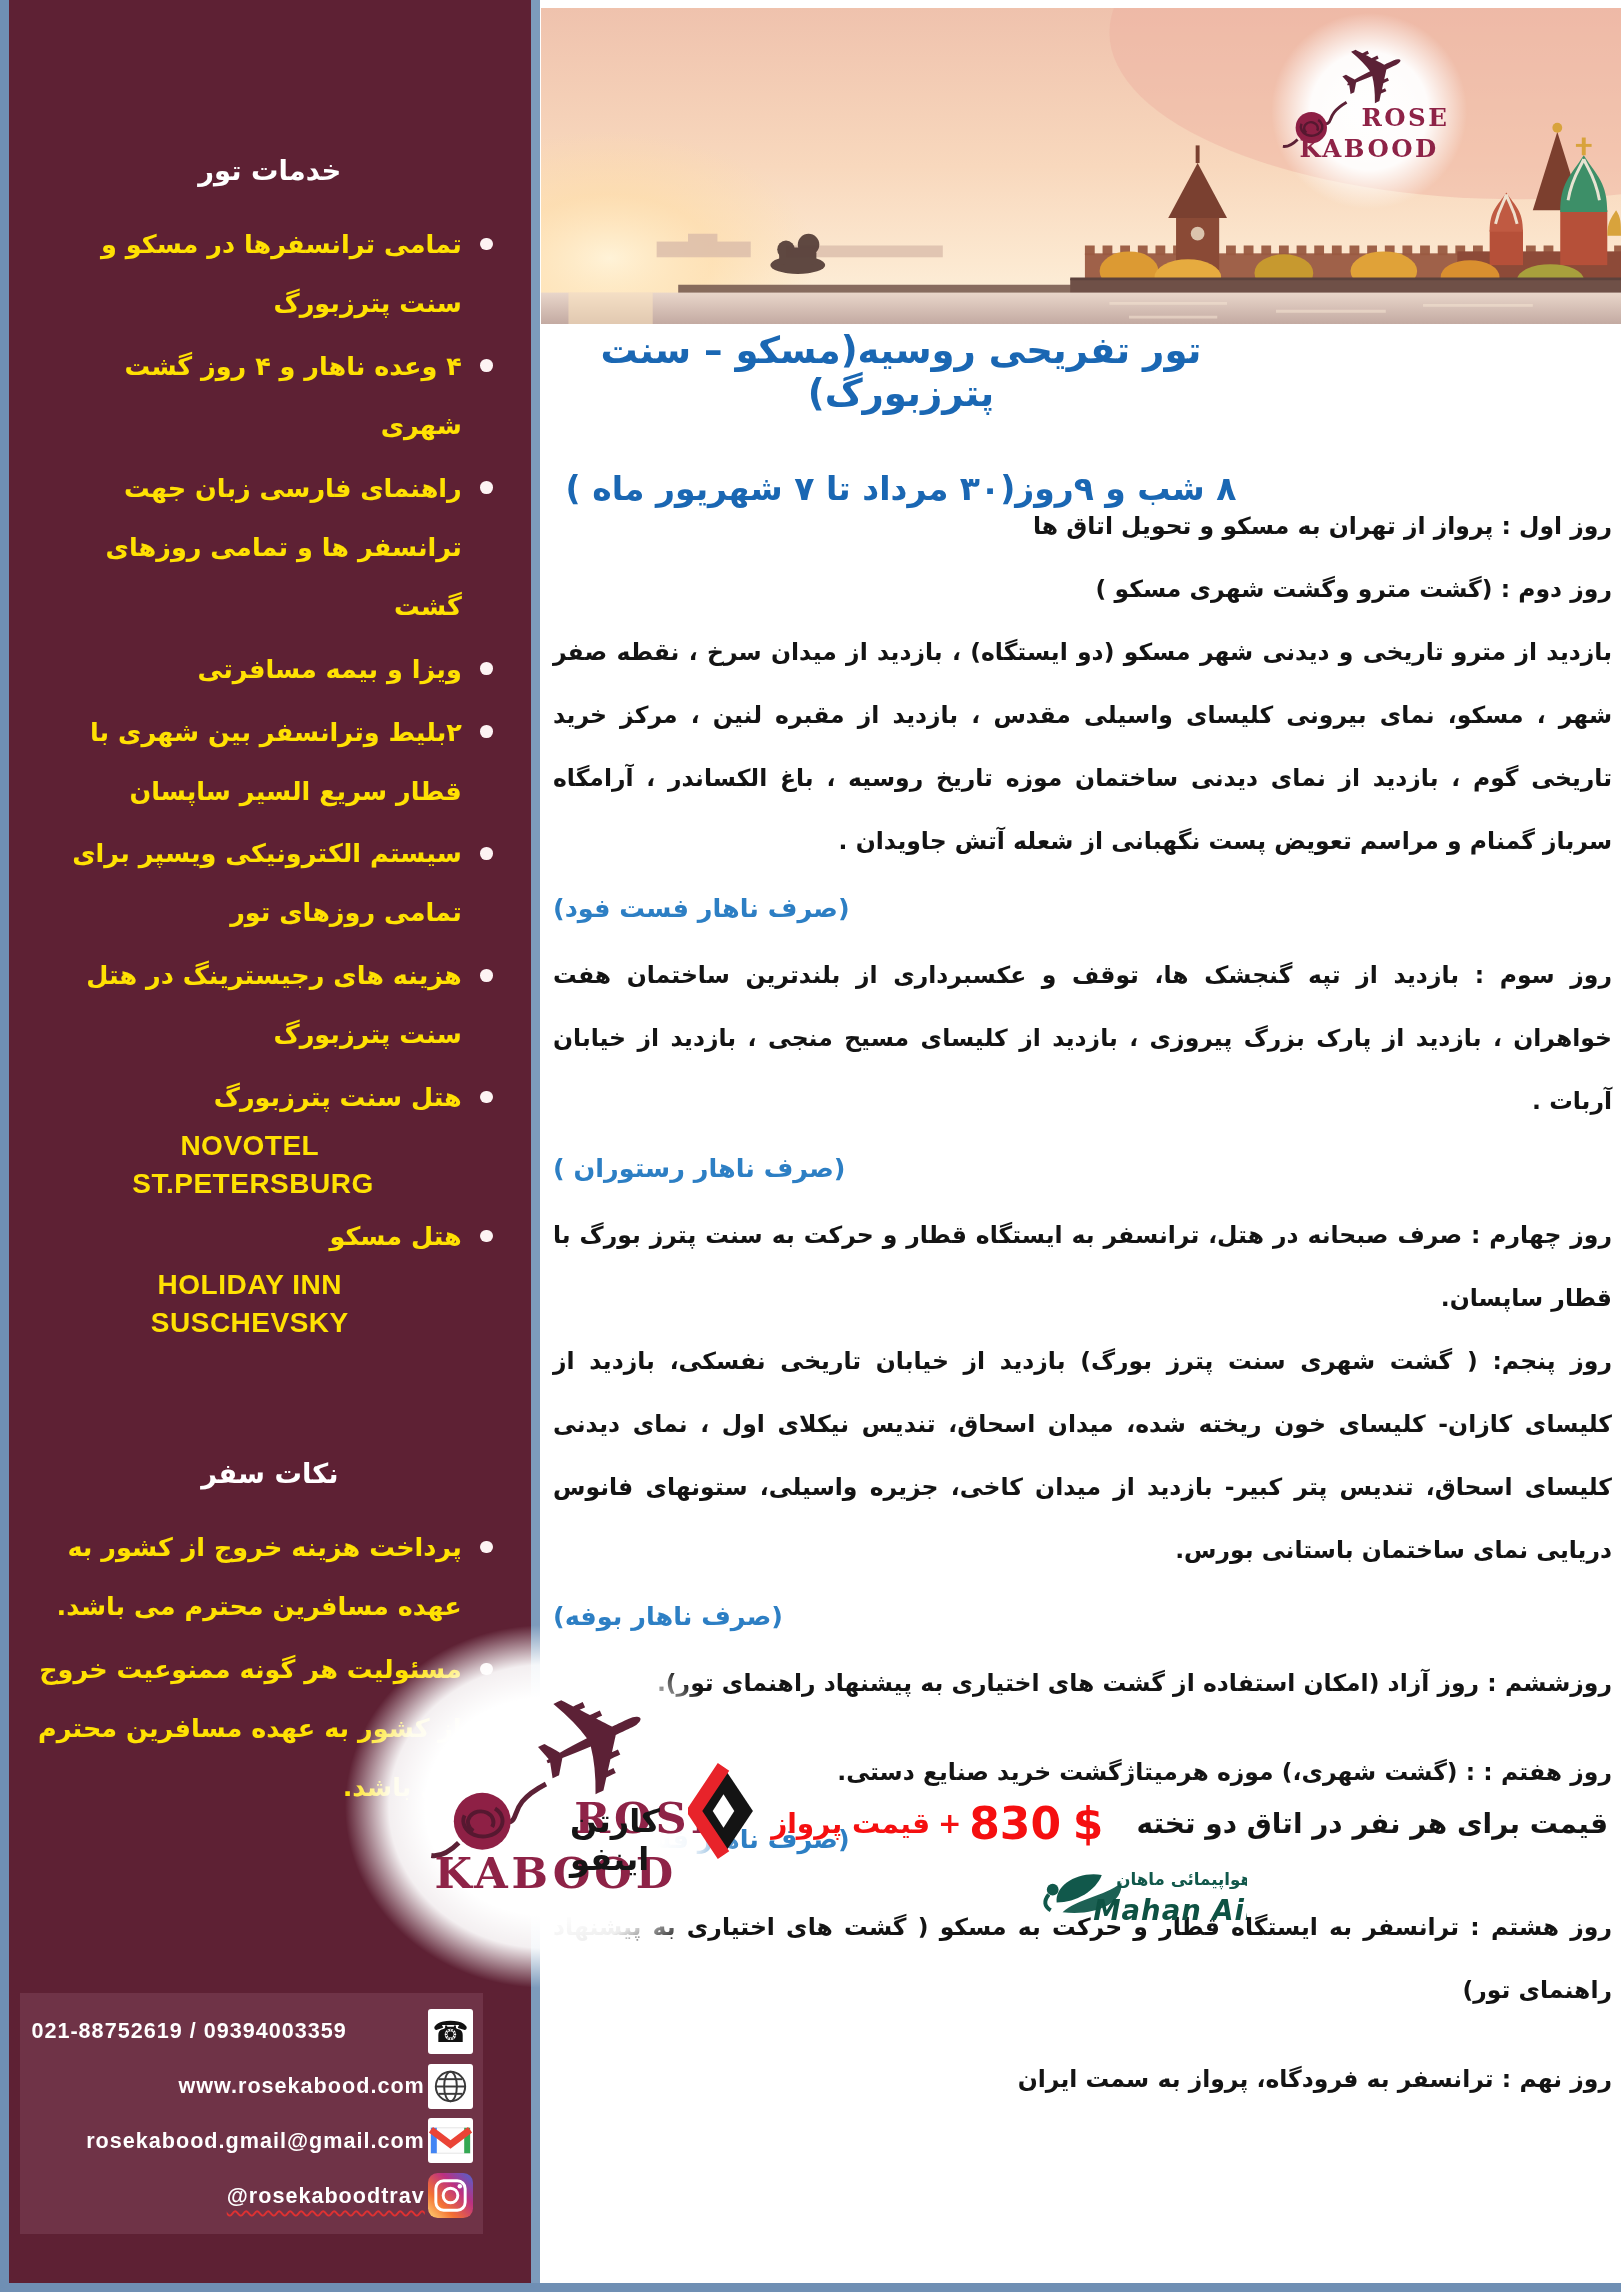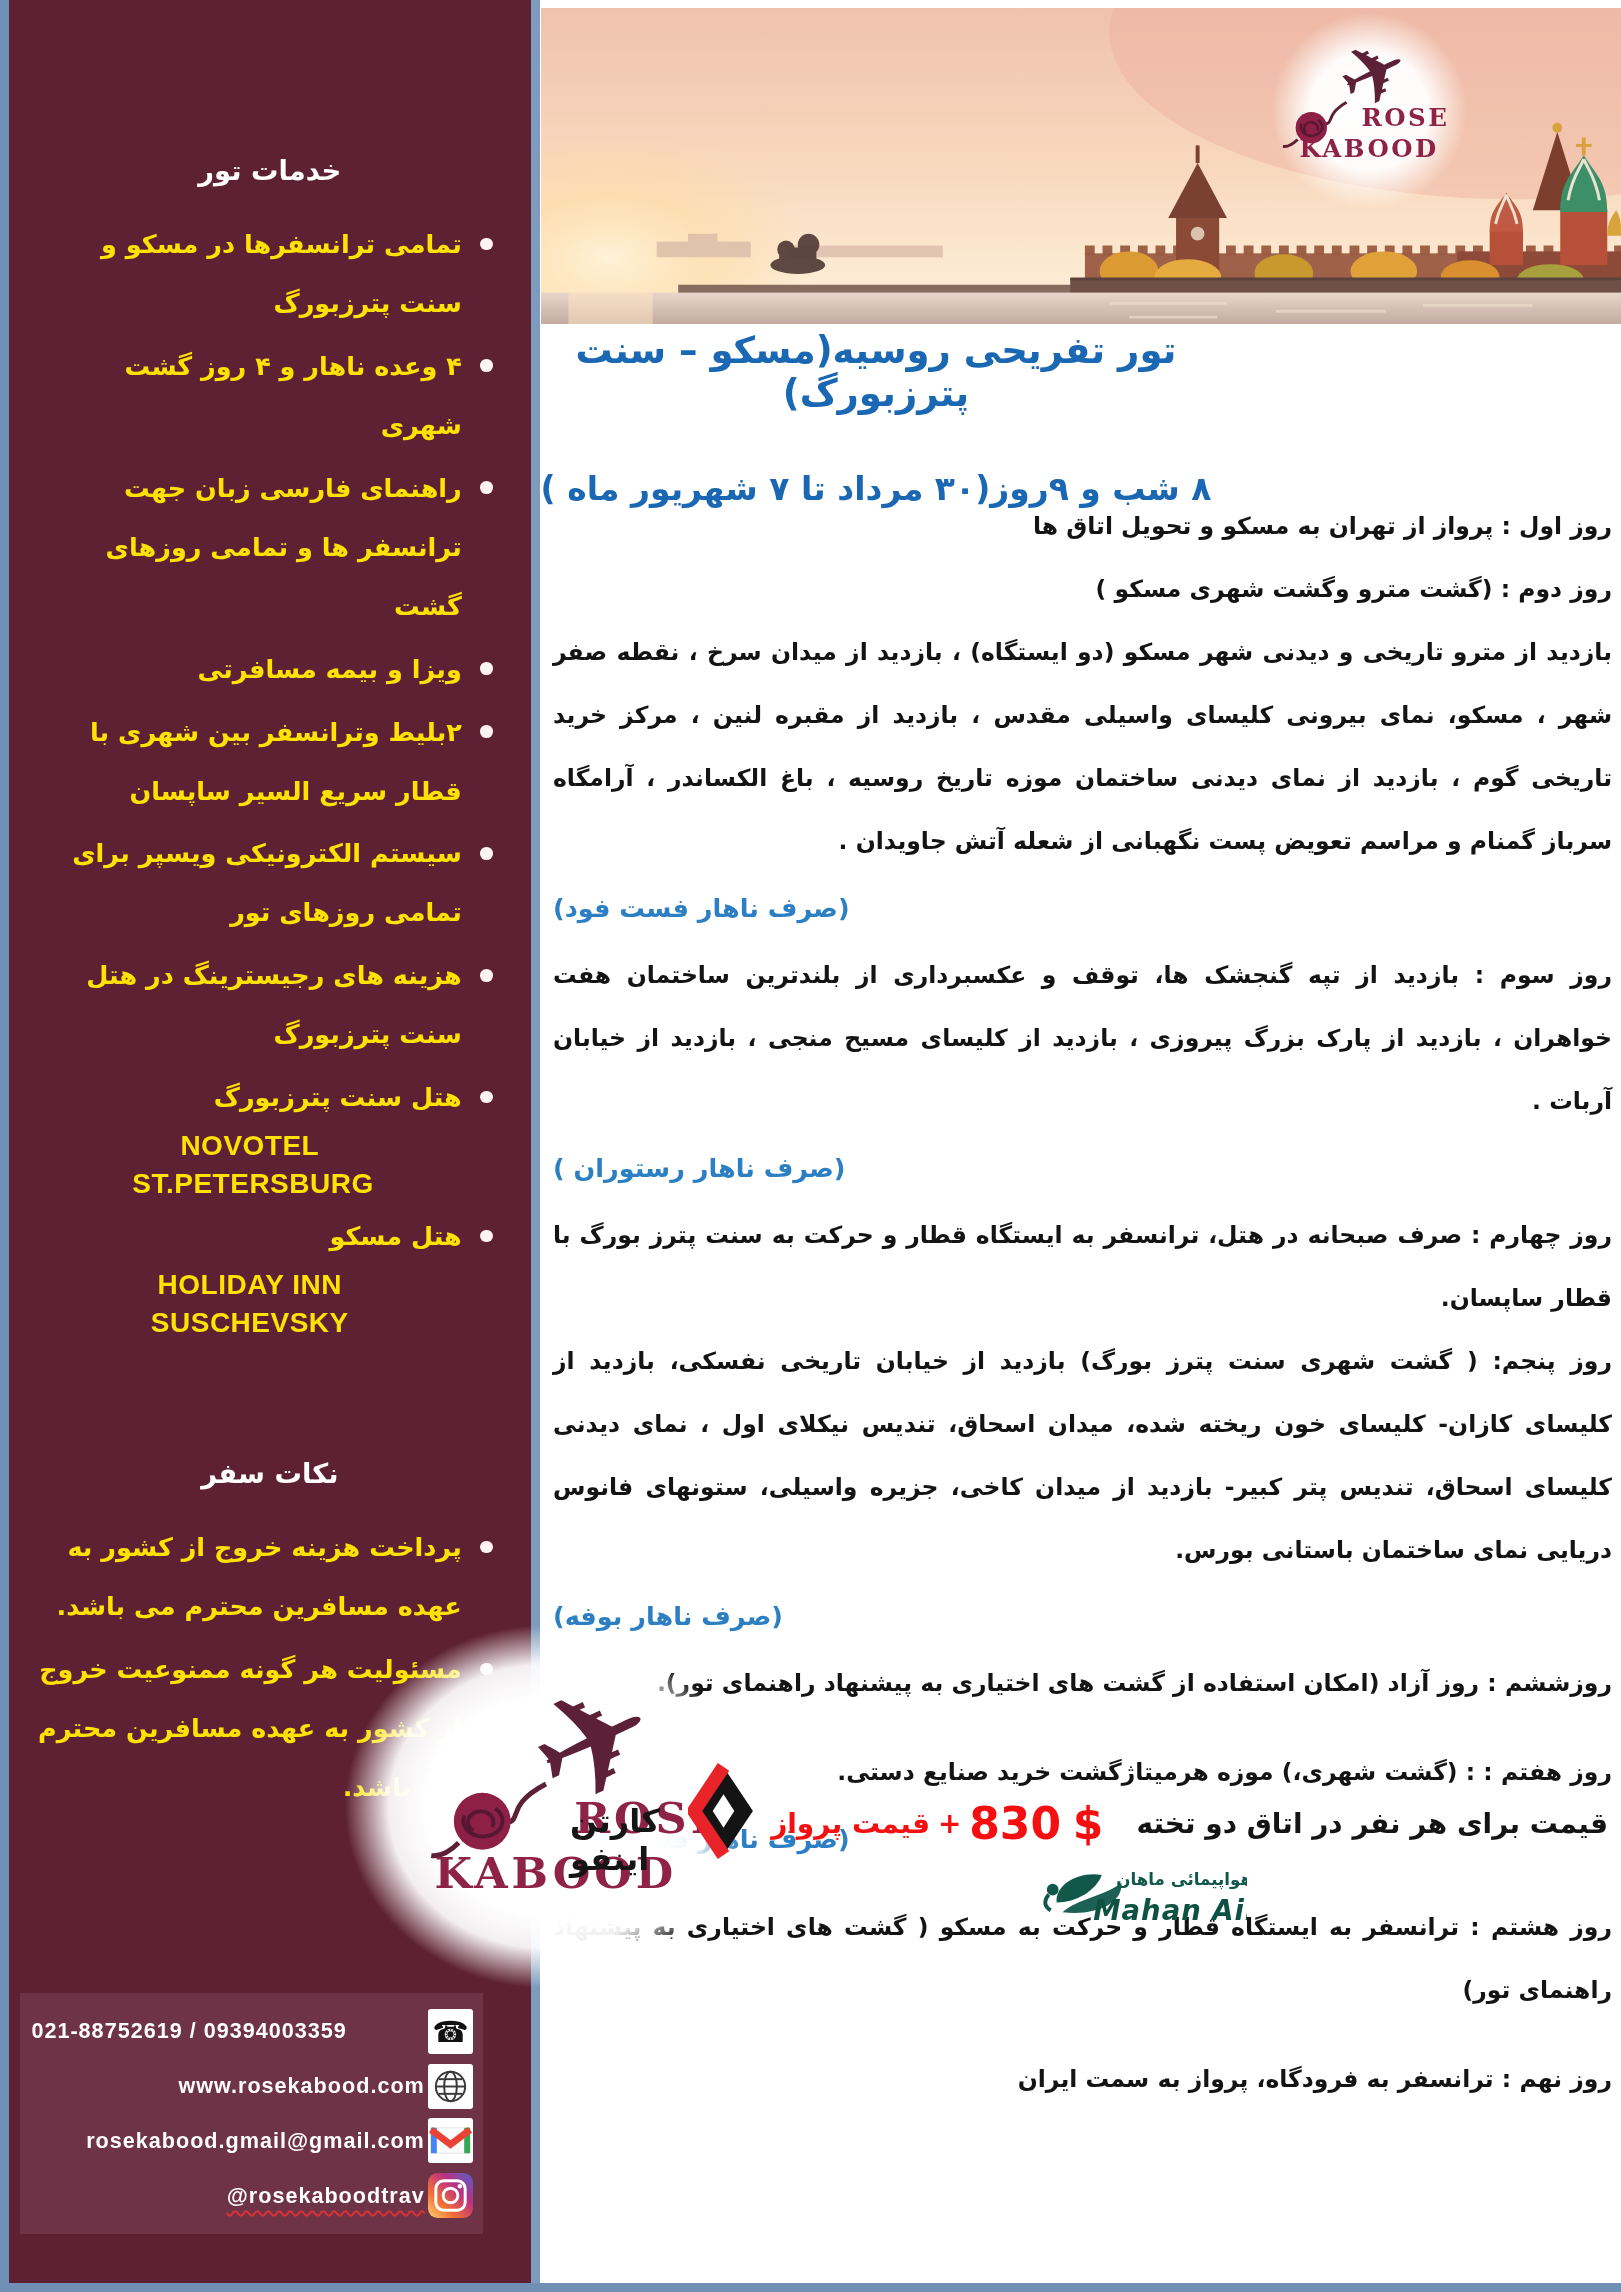--- a/index.html
+++ b/index.html
@@ -25,21 +25,21 @@
   .crow{display:flex;align-items:center;direction:ltr;}
   .crow .ctext{flex:1;text-align:right;color:#fff;font-family:"Liberation Sans",sans-serif;font-weight:bold;
                font-size:21.6px;letter-spacing:1px;padding-right:3px;white-space:nowrap;}
   .crow:first-child .ctext{text-align:left;padding-left:2px;}
   .crow .cicon{width:45px;height:45px;flex:0 0 auto;}
   .insta-text{text-decoration:underline;text-decoration-style:wavy;text-decoration-color:#e03131;
               text-decoration-thickness:2px;text-underline-offset:6.9px;}
   
   .photo{position:absolute;left:541px;top:7.8px;width:1080px;height:316px;}
   
-  .title-block{position:absolute;left:526px;top:329px;width:700px;text-align:center;direction:rtl;
+  .title-block{position:absolute;left:551px;top:329px;width:700px;text-align:center;direction:rtl;
                color:#1a67b3;font-weight:bold;z-index:2;}
   .title-main{font-size:37px;}
   .title-sub{font-size:33px;margin-top:54px;}
   
   .itinerary{position:absolute;left:553px;top:495px;width:1059px;direction:rtl;z-index:2;}
   .it{margin:0;font-size:23.5px;font-weight:bold;color:#141414;line-height:63px;text-align:justify;}
   .it.t-meal{color:#2d7fc4;font-size:25.5px;margin:3.9px 0;text-align:left;}
   .it.t-para-gap{margin-top:25.5px;}
   
   .price-line{position:absolute;left:553px;top:1798px;width:1055px;display:flex;direction:ltr;

